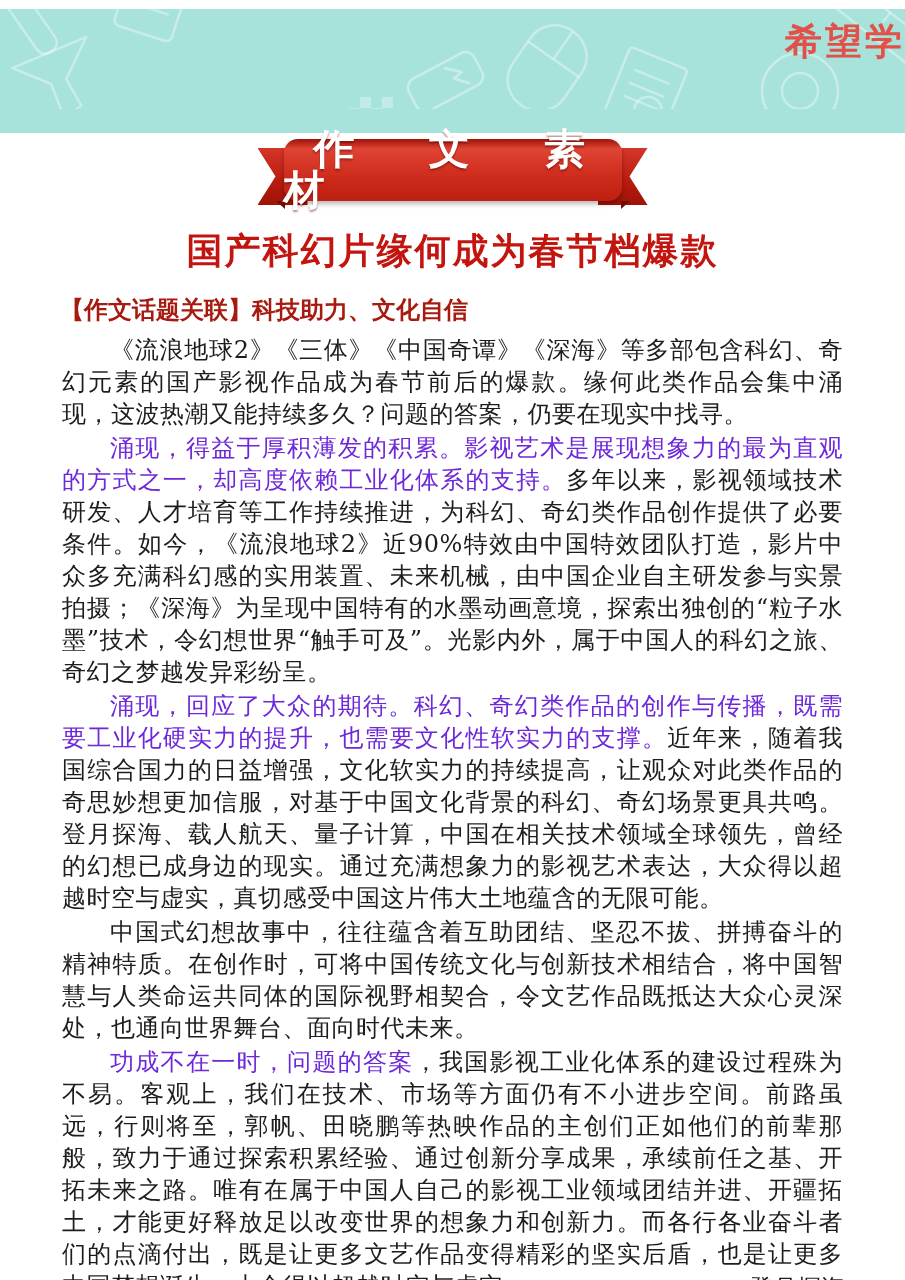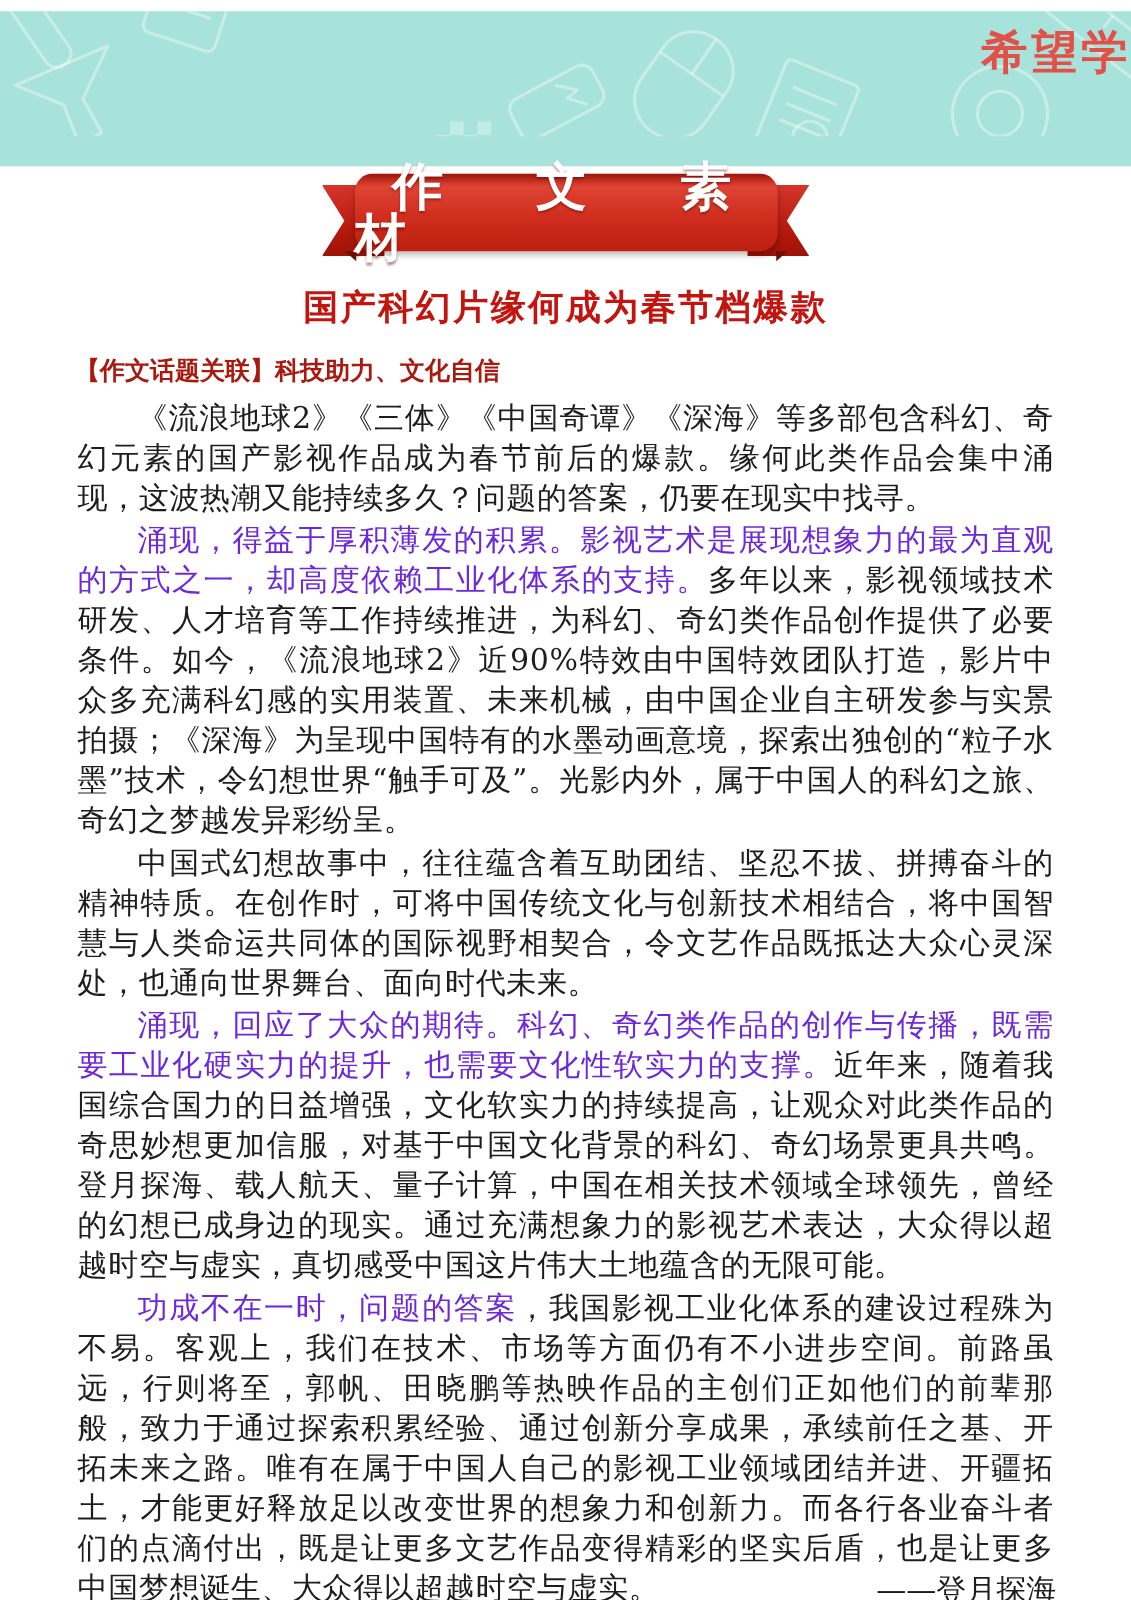--- a/index.html
+++ b/index.html
@@ -46,26 +46,26 @@
     letter-spacing:30px;text-indent:30px;line-height:1;
     text-shadow:0 2px 2px rgba(90,5,0,.45);
   }
   .fold{position:absolute;top:64px;width:0;height:0;z-index:0;}
   .fold.left{left:18px;border-left:9px solid transparent;border-top:8px solid #6f0e06;}
   .fold.right{right:18px;border-right:9px solid transparent;border-top:8px solid #6f0e06;}
 
   
   .title{
     margin:16px 0 0;text-align:center;
-    color:#c3150f;font-size:28px;font-weight:bold;letter-spacing:2px;
+    color:#c3150f;font-size:36px;font-weight:bold;letter-spacing:2px;
   }
   .topic{
     margin:18px 60px 0;
     font-family:"DejaVu Sans","Liberation Sans",sans-serif;
-    font-size:20px;font-weight:bold;color:#a8190f;
+    font-size:24px;font-weight:bold;color:#a8190f;
   }
 
   
   .bodytext{margin:8px 60px 0;}
   .para{
     margin:2px;text-indent:2em;text-align:justify;
     font-size:24px;line-height:32px;color:#1d1d1d;letter-spacing:.5px;
   }
   .run.red{color:#6d28d9;}
   .signature{
@@ -149,20 +149,20 @@
     </div>
   </div>
 
   <h1 class="title">国产科幻片缘何成为春节档爆款</h1>
 
   <div class="topic"><span>【作文话题关联】</span><span>科技助力、文化自信</span></div>
 
   <main class="bodytext" id="paragraphs">
       <p class="para"><span class="run">《流浪地球2》《三体》《中国奇谭》《深海》等多部包含科幻、奇幻元素的国产影视作品成为春节前后的爆款。缘何此类作品会集中涌现，这波热潮又能持续多久？问题的答案，仍要在现实中找寻。</span></p>
       <p class="para"><span class="run red">涌现，得益于厚积薄发的积累。影视艺术是展现想象力的最为直观的方式之一，却高度依赖工业化体系的支持。</span><span class="run">多年以来，影视领域技术研发、人才培育等工作持续推进，为科幻、奇幻类作品创作提供了必要条件。如今，《流浪地球2》近90%特效由中国特效团队打造，影片中众多充满科幻感的实用装置、未来机械，由中国企业自主研发参与实景拍摄；《深海》为呈现中国特有的水墨动画意境，探索出独创的“粒子水墨”技术，令幻想世界“触手可及”。光影内外，属于中国人的科幻之旅、奇幻之梦越发异彩纷呈。</span></p>
+      <p class="para"><span class="run red">涌现，回应了大众的期待。科幻、奇幻类作品的创作与传播，既需要工业化硬实力的提升，也需要文化性软实力的支撑。</span><span class="run">近年来，随着我国综合国力的日益增强，文化软实力的持续提高，让观众对此类作品的奇思妙想更加信服，对基于中国文化背景的科幻、奇幻场景更具共鸣。登月探海、载人航天、量子计算，中国在相关技术领域全球领先，曾经的幻想已成身边的现实。通过充满想象力的影视艺术表达，大众得以超越时空与虚实，真切感受中国这片伟大土地蕴含的无限可能。</span></p>
       <p class="para"><span class="run">中国式幻想故事中，往往蕴含着互助团结、坚忍不拔、拼搏奋斗的精神特质。在创作时，可将中国传统文化与创新技术相结合，将中国智慧与人类命运共同体的国际视野相契合，令文艺作品既抵达大众心灵深处，也通向世界舞台、面向时代未来。</span></p>
-      <p class="para"><span class="run red">涌现，回应了大众的期待。科幻、奇幻类作品的创作与传播，既需要工业化硬实力的提升，也需要文化性软实力的支撑。</span><span class="run">近年来，随着我国综合国力的日益增强，文化软实力的持续提高，让观众对此类作品的奇思妙想更加信服，对基于中国文化背景的科幻、奇幻场景更具共鸣。登月探海、载人航天、量子计算，中国在相关技术领域全球领先，曾经的幻想已成身边的现实。通过充满想象力的影视艺术表达，大众得以超越时空与虚实，真切感受中国这片伟大土地蕴含的无限可能。</span></p>
       <p class="para"><span class="run red">功成不在一时，问题的答案</span><span class="run">，我国影视工业化体系的建设过程殊为不易。客观上，我们在技术、市场等方面仍有不小进步空间。前路虽远，行则将至，郭帆、田晓鹏等热映作品的主创们正如他们的前辈那般，致力于通过探索积累经验、通过创新分享成果，承续前任之基、开拓未来之路。唯有在属于中国人自己的影视工业领域团结并进、开疆拓土，才能更好释放足以改变世界的想象力和创新力。而各行各业奋斗者们的点滴付出，既是让更多文艺作品变得精彩的坚实后盾，也是让更多中国梦想诞生、大众得以超越时空与虚实。</span></p>
     </main>
 
   <div class="signature">——登月探海</div>
 
 </div>
 
 </body></html>

